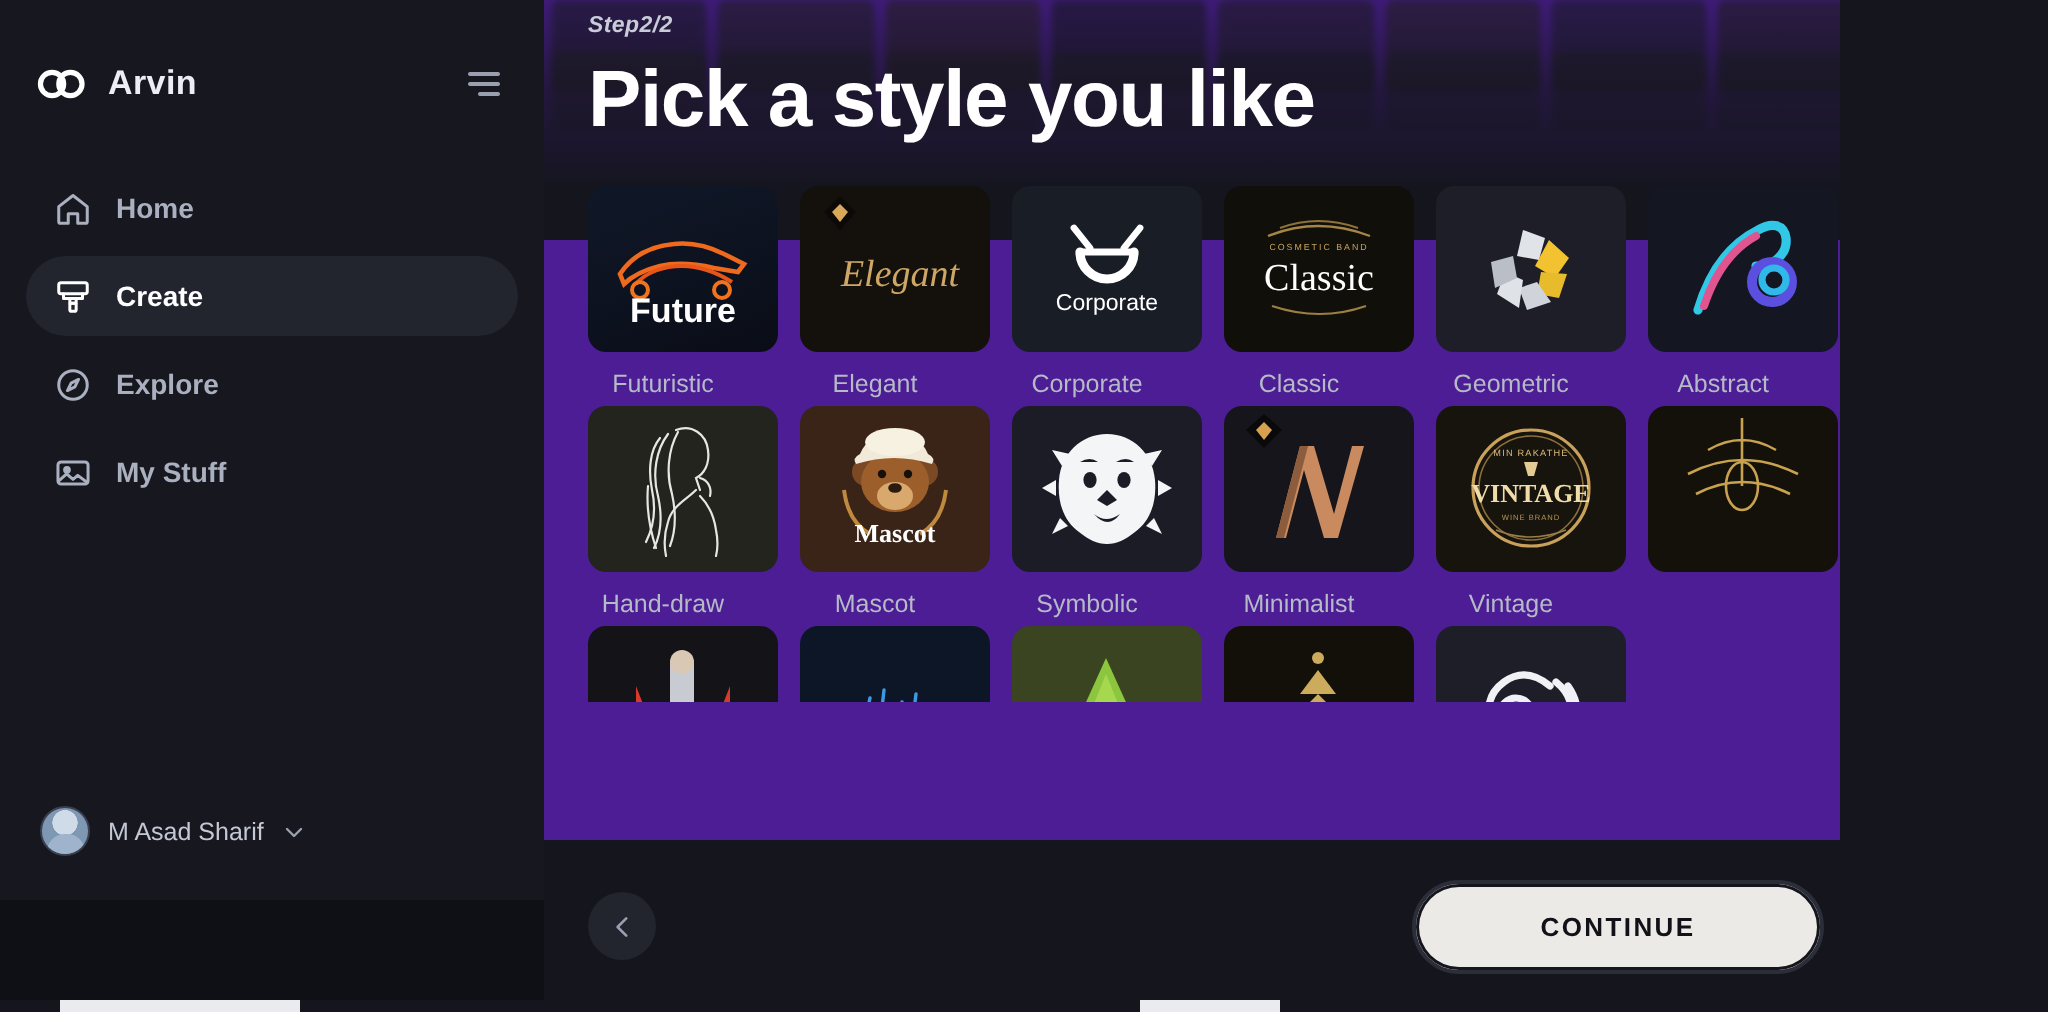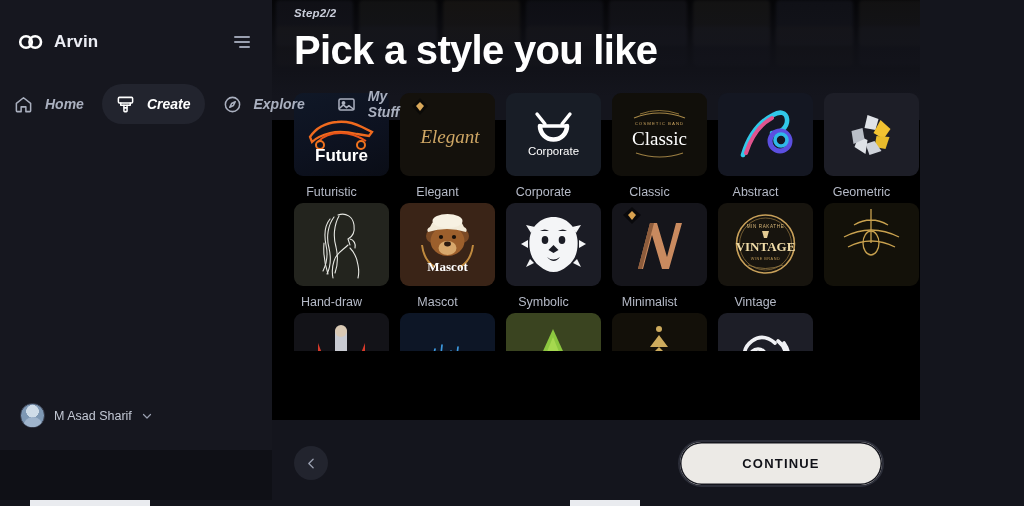--- a/index.html
+++ b/index.html
@@ -35,21 +35,21 @@
   .hamburger {
     margin-left: auto; width: 20px; height: 16px;
     display: flex; flex-direction: column; justify-content: center;
     gap: 3px; cursor: pointer;
   }
   .hamburger i { display:block; height:2px; background:#9aa0b0; border-radius:2px; }
   .hamburger i:nth-child(1){ width:16px; }
   .hamburger i:nth-child(2){ width:16px; }
   .hamburger i:nth-child(3){ width:11px; margin-left:5px; }
 
-  .nav { margin-top: 22px; padding: 0 0; display: flex; flex-direction: row; gap: 4px; font-style: italic; }
+  .nav { margin-top: 22px; padding: 0 13px; display: flex; flex-direction: column; gap: 4px; }
   .nav-item {
     display: flex; align-items: center; gap: 12px;
     height: 40px; padding: 0 14px;
     border-radius: 20px;
     color: #aab0bf; font-size: 14px; font-weight: bold;
     cursor: pointer; user-select: none;
   }
   .nav-item .nav-ico { width: 19px; height: 19px; flex: 0 0 19px; display:block; }
   .nav-item.active { background: #22242e; color: #ffffff; }
   .nav-item.active .nav-ico { color: #ffffff; }
@@ -68,21 +68,21 @@
     content:""; position:absolute; left:50%; top:58%; transform:translateX(-50%);
     width:19px; height:14px; border-radius:9px 9px 0 0; background:#9fb4cc;
   }
   .user-name { color: #c3c8d4; font-size: 12.5px; }
   .caret-dn { width: 12px; height: 12px; color: #9aa0b0; display:block; }
 
   
   .main {
     position: relative;
     flex: 1 1 auto; height: 506px;
-    background: #000000;
+    background: #4c1d95;
     overflow: hidden;
   }
 
   
   .bg-gallery {
     position: absolute; top: 0; left: 0; right: 0; height: 46px;
     display: flex; gap: 6px; padding: 0 4px;
     filter: blur(1.6px);
     opacity: .55;
     pointer-events: none;
@@ -155,21 +155,21 @@
     content: ""; position: absolute; left: 50%; top: 50%;
     width: 2.5px; height: 46px; background: #4a4c58;
     transform: translate(-50%,-50%) rotate(45deg);
   }
 
   
   .footer {
     position: absolute; left: 0; right: 0; bottom: 0; height: 86px;
     background: #14151d; z-index: 4;
     display: flex; align-items: center;
-    padding: 0 36px 0 22px;
+    padding: 0 8px 0 22px;
   }
   .back-btn {
     width: 34px; height: 34px; border-radius: 50%;
     background: #22242e; border: none;
     display: flex; align-items: center; justify-content: center;
     cursor: pointer; color: #9aa0b0;
   }
   .back-btn svg { width: 13px; height: 13px; display:block; }
   .continue-btn {
     margin-left: auto; margin-right: 104px;
@@ -353,47 +353,47 @@
                     <text x="47.5" y="32" font-family="Liberation Sans, sans-serif" font-size="4.4" letter-spacing="1" fill="#c9a35e" text-anchor="middle">COSMETIC BAND</text>
                     <text x="47.5" y="52" font-family="Liberation Serif, serif" font-size="19" fill="#fff" text-anchor="middle">Classic</text>
                     <path d="M24 60q24 8 47 0" fill="none" stroke="#9c7f43" stroke-width="1.1"></path>
                   </svg>
                 </div>
               </div>
               <div class="card-label">Classic</div>
             </div>
             <div class="card-cell">
               <div class="thumb-outer">
-                <div class="thumb" style="background: rgb(20, 23, 34);">
-                  <svg class="art" viewBox="0 0 95 83">
-                    <path d="M25 62c6-20 16-33 30-40 7-4 13-3 14 4 1 8-7 15-15 14" fill="none" stroke="#31c8e8" stroke-width="4.6" stroke-linecap="round"></path>
-                    <path d="M28 60c6-18 15-29 26-35" fill="none" stroke="#e0548f" stroke-width="4" stroke-linecap="round"></path>
-                    <circle cx="62" cy="48" r="10" fill="none" stroke="#5b4fe0" stroke-width="5"></circle>
-                    <circle cx="63" cy="47" r="6" fill="none" stroke="#2fb8e8" stroke-width="3.6"></circle>
-                  </svg>
-                </div>
-              </div>
-              <div class="card-label">Abstract</div>
-            </div>
-            <div class="card-cell">
-              <div class="thumb-outer">
                 <div class="thumb" style="background: rgb(29, 30, 39);">
                   <svg class="art" viewBox="0 0 95 83">
                     <g transform="translate(47.5,41)">
                       <path d="M-4-19 7-15 4-4-7-6z" fill="#e0e3e8"></path>
                       <path d="M9-14 19-5 12 5 2-1z" fill="#f2c231"></path>
                       <path d="M18 3 14 15 3 13 5 2z" fill="#e8bb2c"></path>
                       <path d="M10 17-2 21-6 10 3 7z" fill="#cfd3da"></path>
                       <path d="M-6 20-17 13-13 2-4 6z" fill="#dfe2e7"></path>
                       <path d="M-18 10-20-3-9-6-7 5z" fill="#b9bec7"></path>
                     </g>
                   </svg>
                 </div>
               </div>
               <div class="card-label">Geometric</div>
+            </div>
+            <div class="card-cell">
+              <div class="thumb-outer">
+                <div class="thumb" style="background: rgb(20, 23, 34);">
+                  <svg class="art" viewBox="0 0 95 83">
+                    <path d="M25 62c6-20 16-33 30-40 7-4 13-3 14 4 1 8-7 15-15 14" fill="none" stroke="#31c8e8" stroke-width="4.6" stroke-linecap="round"></path>
+                    <path d="M28 60c6-18 15-29 26-35" fill="none" stroke="#e0548f" stroke-width="4" stroke-linecap="round"></path>
+                    <circle cx="62" cy="48" r="10" fill="none" stroke="#5b4fe0" stroke-width="5"></circle>
+                    <circle cx="63" cy="47" r="6" fill="none" stroke="#2fb8e8" stroke-width="3.6"></circle>
+                  </svg>
+                </div>
+              </div>
+              <div class="card-label">Abstract</div>
             </div>
             <div class="card-cell">
               <div class="thumb-outer">
                 <div class="thumb" style="background: rgb(35, 36, 30);">
                   <svg class="art" viewBox="0 0 95 83" fill="none" stroke="#e6e7e2" stroke-width="1.1" stroke-linecap="round">
                     <path d="M44 12c8-3 15 2 16 10 1 7-2 12-6 14l2 6"></path>
                     <path d="M56 36c4 1 6 5 5 9"></path>
                     <path d="M36 16c-5 6-6 16-4 26 2 9 1 18-3 26"></path>
                     <path d="M40 14c-6 8-8 20-5 31 2 9 2 18-2 26"></path>
                     <path d="M45 13c-5 9-6 21-3 31 2 9 2 18-1 26"></path>

